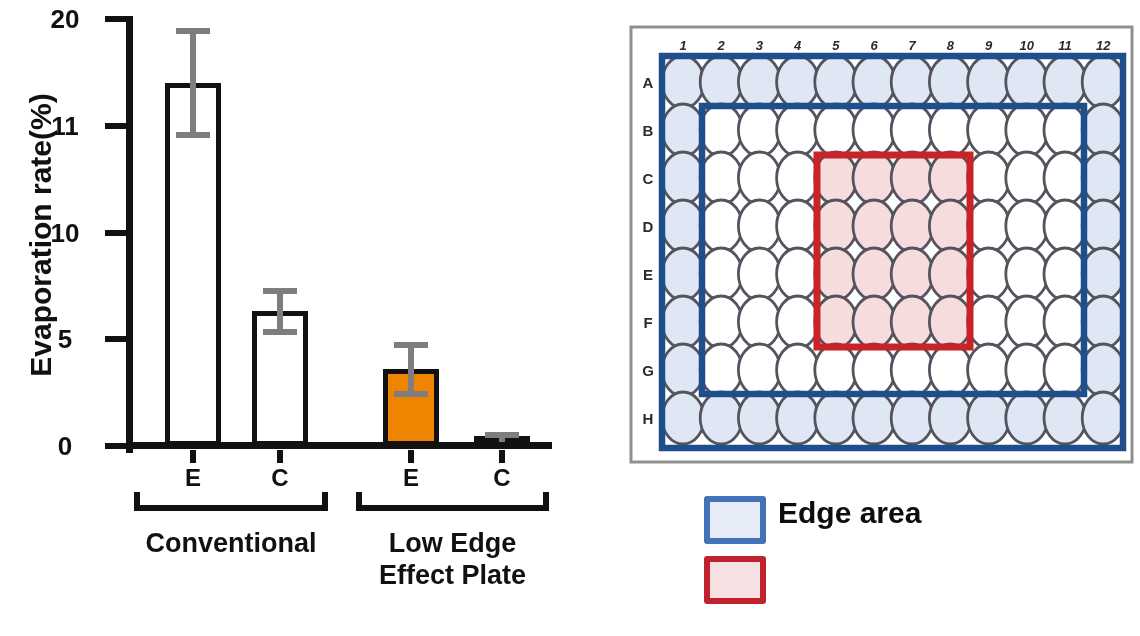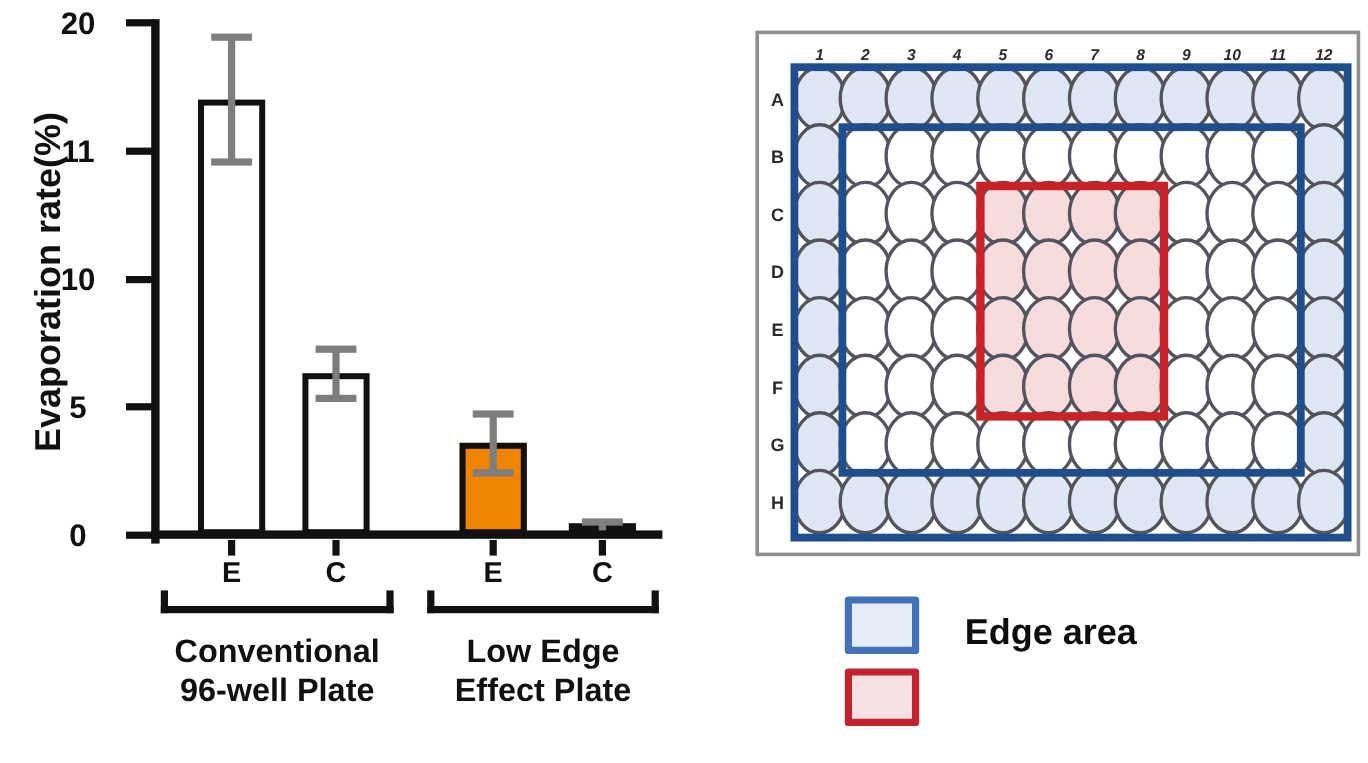--- a/index.html
+++ b/index.html
@@ -21,21 +21,21 @@
   .bar { z-index:2; }
   .err { z-index:3; }
   .x-tick { background:#111; z-index:1; }
   .cat-label { font-size:24px; font-weight:bold; color:#111; text-align:center; }
   .bracket { background:#111; }
   .group-label { font-size:27px; font-weight:bold; color:#111; text-align:center; line-height:32px; }
   
   .plate-svg { position:absolute; left:600px; top:0; }
   
   .legend-row {
-    position:absolute; left:704px; display:flex; align-items:flex-end; gap:38px; height:49px;
+    position:absolute; left:704px; display:flex; align-items:flex-start; gap:12px; height:49px;
   }
   .swatch {
     display:inline-block; width:50px; height:36px; border:6px solid #000;
     border-radius:3px; flex:0 0 auto;
   }
   .legend-label { font-size:30px; font-weight:bold; color:#0d0d0d; white-space:nowrap; }
 </style>
 </head>
 <body>
 
@@ -76,21 +76,20 @@
         <div class="cat-label" style="left: 389px; top: 464px; width: 44px;">E</div>
         <div class="bar" style="left: 474px; top: 436px; width: 56px; height: 10px; background: rgb(17, 17, 17);"></div>
         <div class="err" style="left: 499px; top: 434.257px; width: 6px; height: 11.7425px; background: rgb(126, 126, 126);"></div>
         <div class="err" style="left: 485px; top: 432.257px; width: 34px; height: 6px; background: rgb(126, 126, 126);"></div>
         <div class="x-tick" style="left: 499px; top: 450px; width: 6px; height: 13px;"></div>
         <div class="cat-label" style="left: 480px; top: 464px; width: 44px;">C</div>
         <div class="bracket" style="left: 134px; top: 505px; width: 194px; height: 6px;"></div>
         <div class="bracket" style="left: 134px; top: 492px; width: 6px; height: 19px;"></div>
         <div class="bracket" style="left: 322px; top: 492px; width: 6px; height: 19px;"></div>
         <div class="group-label" style="left: 91px; top: 527px; width: 280px;">Conventional</div>
-        <div class="group-label" style="left: 91px; top: 559px; width: 280px;">96-well Plate</div>
         <div class="bracket" style="left: 356px; top: 505px; width: 193px; height: 6px;"></div>
         <div class="bracket" style="left: 356px; top: 492px; width: 6px; height: 19px;"></div>
         <div class="bracket" style="left: 543px; top: 492px; width: 6px; height: 19px;"></div>
         <div class="group-label" style="left: 312.5px; top: 559px; width: 280px;">Effect Plate</div>
         <div class="group-label" style="left: 312.5px; top: 527px; width: 280px;">Low Edge</div>
       </div>
   </section>
 
   <section>
     <svg id="plate-svg" class="plate-svg" width="540" height="470" viewBox="600 0 540 470">

